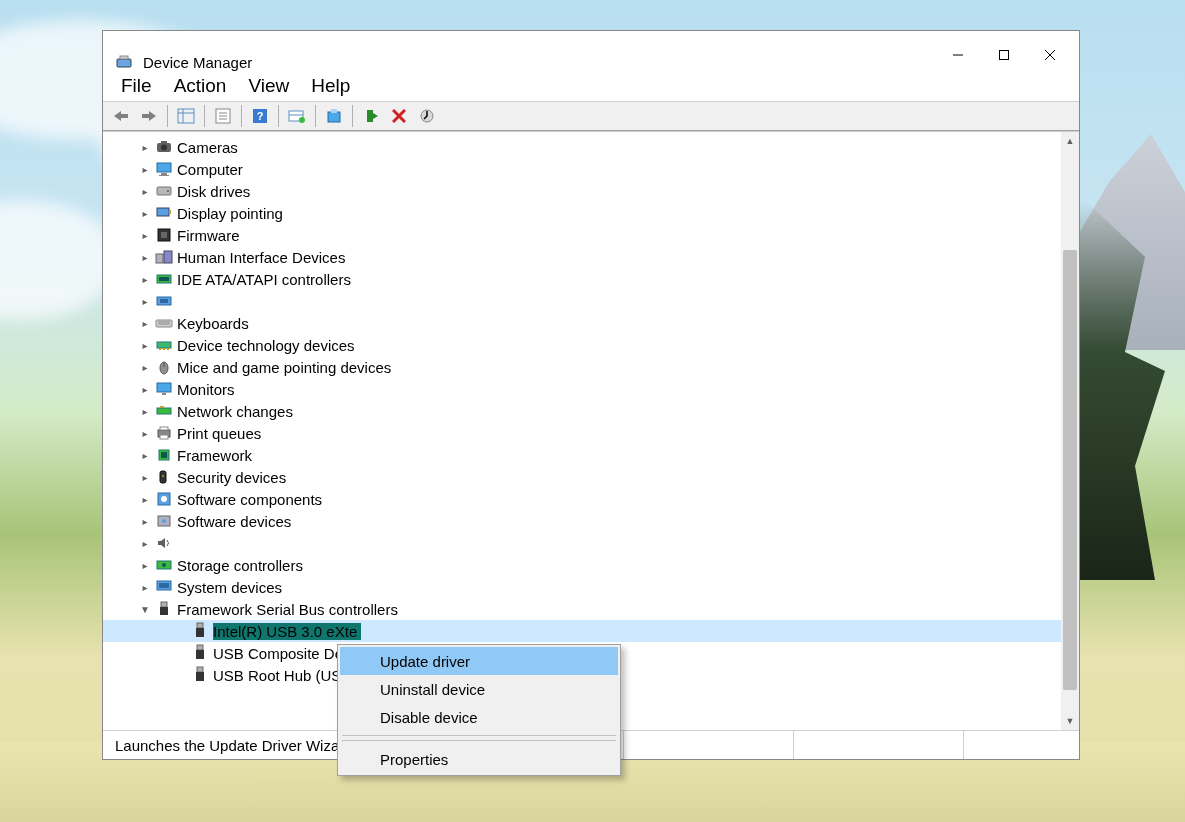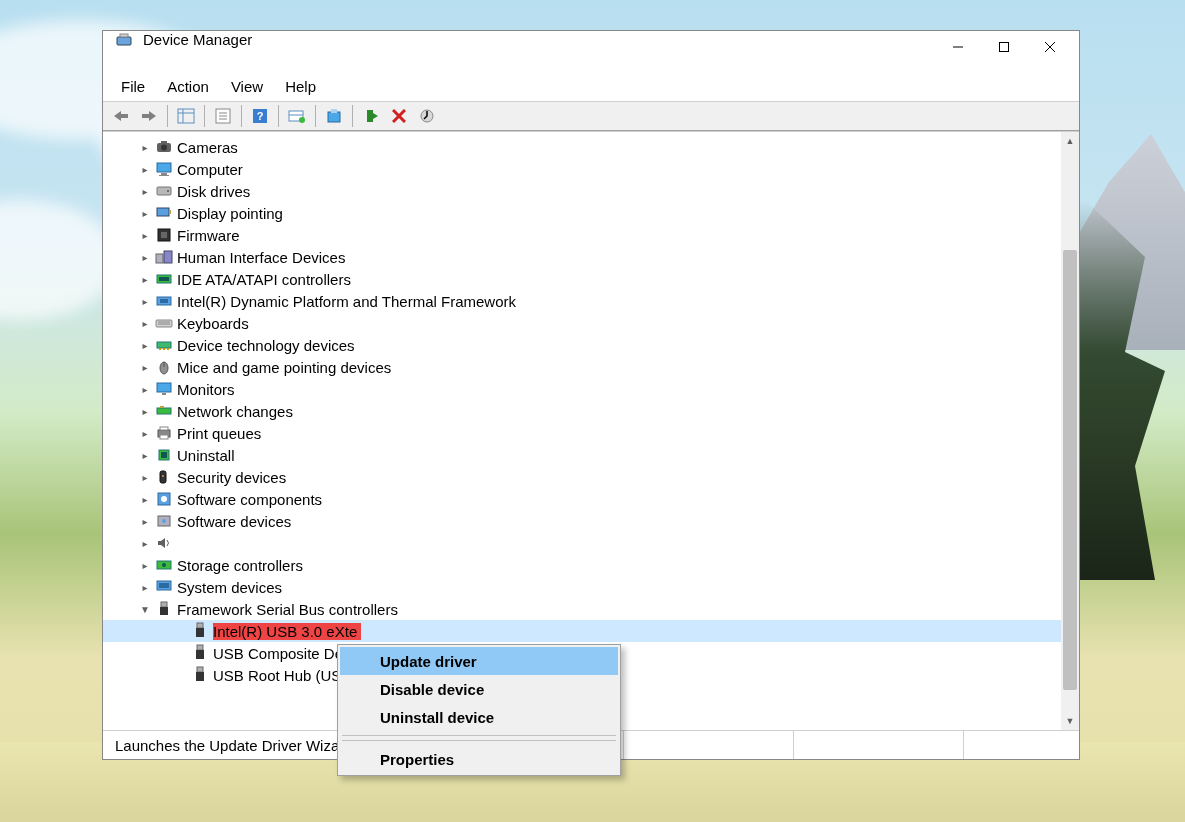--- a/index.html
+++ b/index.html
@@ -32,45 +32,45 @@
 
 .window {
   position: absolute;
   top: 30px; left: 102px;
   width: 978px; height: 730px;
   background: #fff;
   border: 1px solid #888;
   display: flex;
   flex-direction: column;
 }
-.titlebar { display: flex; align-items: flex-start; height: 40px; padding: 0 6px 0 12px; }
+.titlebar { display: flex; align-items: flex-end; height: 40px; padding: 0 6px 0 12px; }
 .titlebar .app-icon { width: 18px; height: 18px; margin-right: 10px; display: flex; align-items: center; justify-content: center; }
 .titlebar .title { font-size: 15px; color: #000; }
 .title-spacer { flex: 1; }
 .winbtn { width: 46px; height: 32px; display: flex; align-items: center; justify-content: center; color: #000; }
 .winbtn svg { stroke: #000; fill: none; stroke-width: 1; }
 
 .menubar { display: flex; align-items: center; height: 30px; padding: 0 8px; gap: 2px; }
-.menuitem { padding: 4px 10px; font-size: 15px; }
+.menuitem { padding: 4px 10px; font-size: 19px; }
 
 .toolbar { display: flex; align-items: center; height: 30px; padding: 0 5px; border-top: 1px solid #d0d0d0; border-bottom: 1px solid #a0a0a0; gap: 2px; background: #f0f0f0; }
 .tbtn { width: 26px; height: 24px; border: 1px solid transparent; display:flex; align-items:center; justify-content:center; }
 .tsep { width:1px; height: 22px; background:#b0b0b0; margin: 0 3px; }
 
 .client-area { flex: 1; border-top: 1px solid #d0d0d0; border-bottom: 1px solid #d0d0d0; display: flex; overflow: hidden; }
 .tree { flex: 1; overflow: auto; padding: 4px 0 0 0; }
 
 .row { display: flex; align-items: center; height: 22px; font-size: 15px; color: #000; }
 .row .expander { width: 12px; height: 12px; display:flex; align-items:center; justify-content:center; color:#606060; font-size:10px; }
 .row .icon { width: 18px; height: 18px; margin: 0 4px; display:flex; align-items:center; justify-content:center; }
 .row .label { white-space: nowrap; overflow: hidden; padding-right:4px; }
 .row.depth1 { padding-left: 36px; }
 .row.depth2 { padding-left: 72px; }
 .row.selected { background: #cde8ff; }
-.row.selected .label { background: #ef4444; }
+.row.selected .label { background: #0f766e; }
 
 .scrollbar { width: 18px; background: #f0f0f0; display:flex; flex-direction:column; }
 .sb-btn { height: 18px; display:flex; align-items:center; justify-content:center; color:#606060; font-size:9px; }
 .sb-track { flex:1; position:relative; }
 .sb-thumb { position:absolute; left:2px; right:2px; top:100px; height: 440px; background:#c0c0c0; border-radius:2px; }
 
 .statusbar { height: 28px; display:flex; align-items:center; padding: 0 6px; font-size:15px; }
 .status-cell { border-left: 1px solid #d0d0d0; height:100%; display:flex; align-items:center; padding: 0 6px; }
 .status-cell:first-child { border-left:none; flex:1; }
 .status-cell.fixed { width: 170px; }
@@ -79,23 +79,23 @@
 .context-menu {
   position: absolute;
   top: 644px; left: 337px;
   width: 284px;
   background: #f0f0f0;
   border: 1px solid #a0a0a0;
   box-shadow: 4px 4px 6px rgba(0,0,0,0.25);
   padding: 2px;
   z-index: 100;
 }
-.ctx-item { display:flex; align-items:center; height: 28px; padding: 0 10px 0 40px; font-size:15px;font-weight:bold; }
+.ctx-item { display:flex; align-items:center; height: 28px; padding: 0 10px 0 40px; font-size:15px; }
 .ctx-item.highlight { background:#90c8f6; }
-.ctx-item.bold { font-weight: bold; }
+.ctx-item.bold { font-weight: normal; }
 .ctx-sep { height:1px; background:#c0c0c0; margin: 4px 2px; }
 
 
 svg { display:block; }
 </style>
 </head>
 <body>
 
 <div class="bg-cloud c1"></div>
 <div class="bg-cloud c2"></div>
@@ -287,21 +287,20 @@
           <span class="label">IDE ATA/ATAPI controllers</span>
         </div>
         <div class="row depth1">
           <span class="expander">▸</span>
           <span class="icon">
             <svg width="18" height="18" viewBox="0 0 18 18">
               <rect x="2" y="5" width="14" height="8" fill="#5aa0e0" stroke="#2a6aa0"></rect>
               <rect x="5" y="7" width="8" height="4" fill="#2a6aa0"></rect>
             </svg>
           </span>
-          <span class="label">Intel(R) Dynamic Platform and Thermal Framework</span>
         </div>
         <div class="row depth1">
           <span class="expander">▸</span>
           <span class="icon">
             <svg width="18" height="18" viewBox="0 0 18 18">
               <rect x="1" y="6" width="16" height="7" rx="1" fill="#d0d0d0" stroke="#888"></rect>
               <line x1="3" y1="8" x2="15" y2="8" stroke="#888"></line>
               <line x1="3" y1="10" x2="15" y2="10" stroke="#888"></line>
             </svg>
           </span>
@@ -361,21 +360,21 @@
           <span class="label">Print queues</span>
         </div>
         <div class="row depth1">
           <span class="expander">▸</span>
           <span class="icon">
             <svg width="18" height="18" viewBox="0 0 18 18">
               <rect x="4" y="4" width="10" height="10" fill="#3bbb3b" stroke="#277"></rect>
               <rect x="6" y="6" width="6" height="6" fill="#155"></rect>
             </svg>
           </span>
-          <span class="label">Uninstall</span>
+          <span class="label">Framework</span>
         </div>
         <div class="row depth1">
           <span class="expander">▸</span>
           <span class="icon">
             <svg width="18" height="18" viewBox="0 0 18 18">
               <rect x="5" y="3" width="6" height="12" rx="2" fill="#333" stroke="#111"></rect>
               <circle cx="8" cy="8" r="1" fill="#c0a040"></circle>
             </svg>
           </span>
           <span class="label">Security devices</span>
@@ -483,18 +482,18 @@
     <div class="status-cell">Launches the Update Driver Wizard</div>
     <div class="status-cell fixed"></div>
     <div class="status-cell fixed"></div>
     <div class="status-cell" style="width:110px"></div>
   </div>
 
 </div>
 
 <div class="context-menu">
   <div class="ctx-item highlight">Update driver</div>
+  <div class="ctx-item">Uninstall device</div>
   <div class="ctx-item">Disable device</div>
-  <div class="ctx-item">Uninstall device</div>
   <div class="ctx-sep"></div>
   <div class="ctx-sep"></div>
   <div class="ctx-item bold">Properties</div>
 </div>
 
 </body></html>

